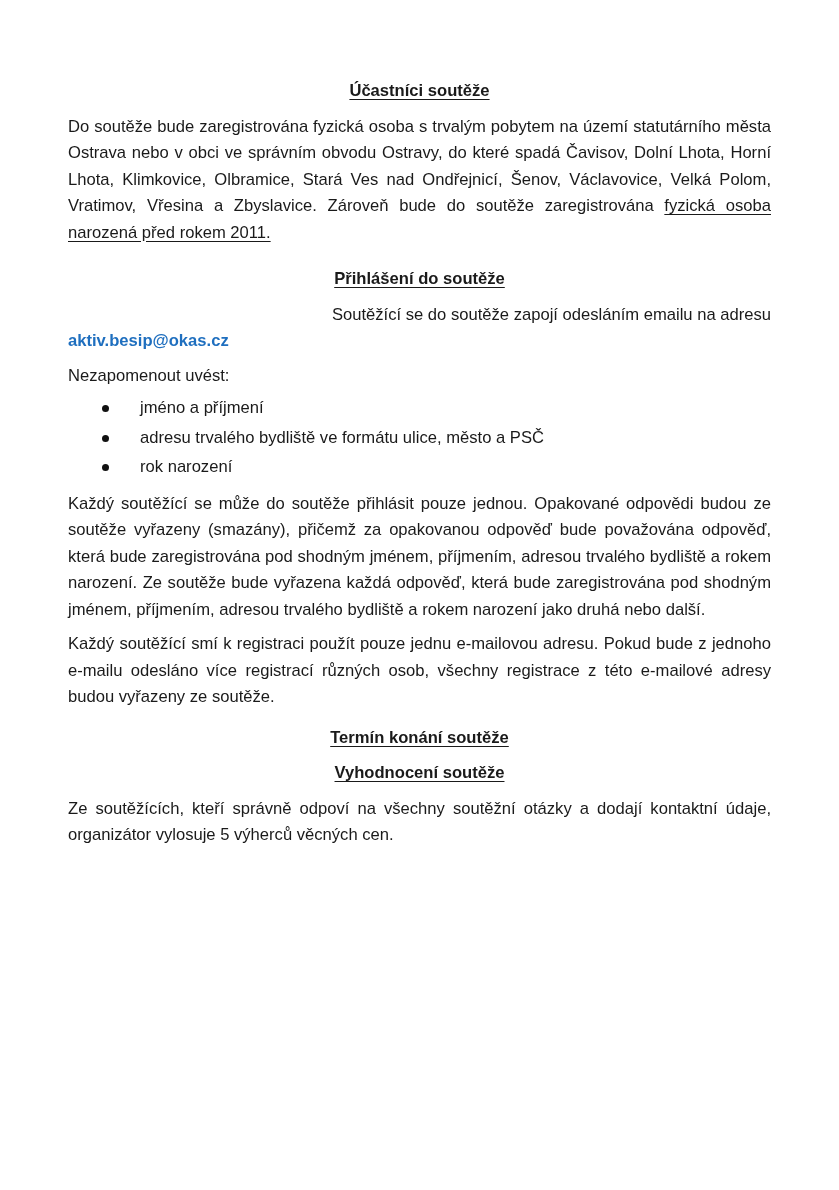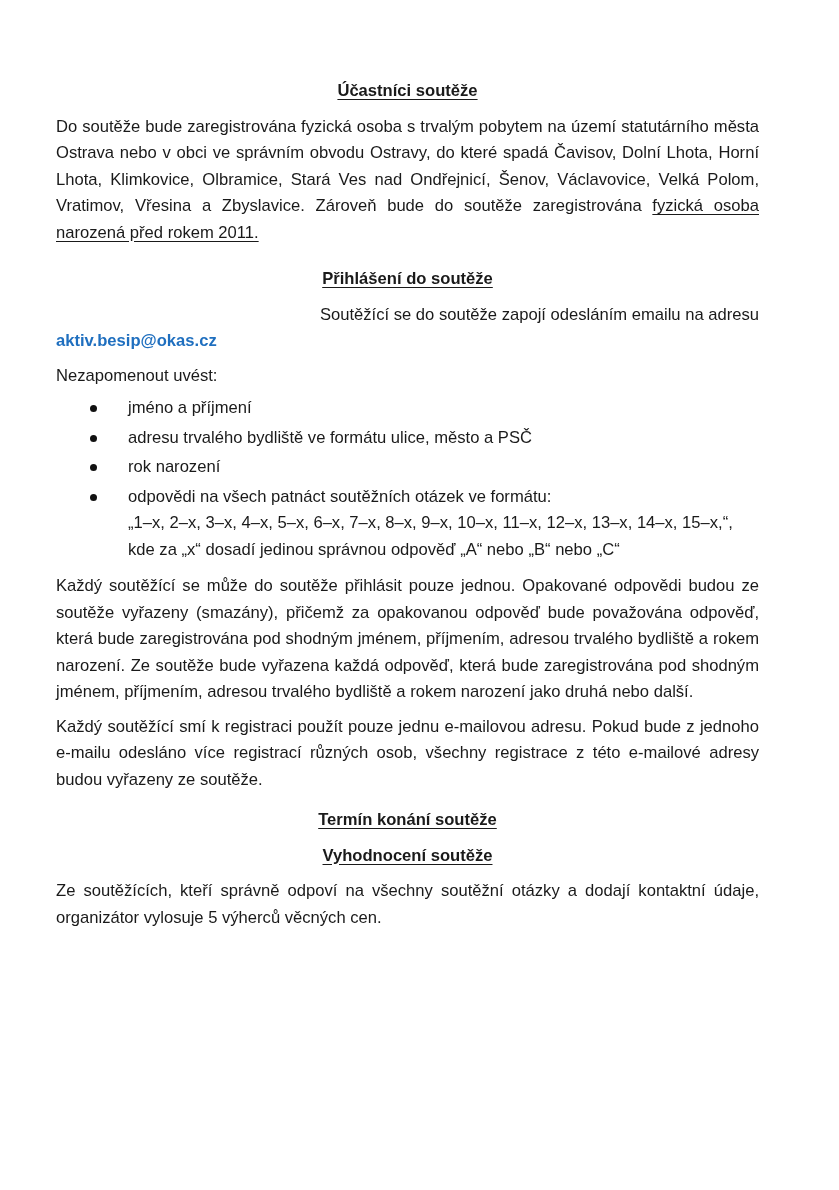--- a/index.html
+++ b/index.html
@@ -10,21 +10,21 @@
   body {
     width: 839px;
     height: 1190px;
     position: relative;
     overflow: hidden;
     font-family: "Liberation Sans", "DejaVu Sans", sans-serif;
     color: #1a1a1a;
   }
   .page {
     position: absolute;
-    left: 56px;
+    left: 68px;
     top: 78px;
     width: 703px;
     font-size: 16.6px;
     line-height: 26.5px;
   }
   .heading {
     text-align: center;
     font-weight: bold;
     text-decoration: underline;
     text-underline-offset: 3px;
@@ -85,21 +85,20 @@
   <div class="heading">Přihlášení do soutěže</div>
   <p class="center">Soutěžící se do soutěže zapojí odesláním emailu na adresu</p>
   <p class="email">aktiv.besip@okas.cz</p>
 
   <p class="label-u">Nezapomenout uvést:</p>
 
   <ul class="bullets">
     <li><span class="dot"></span><span>jméno a příjmení</span></li>
     <li><span class="dot"></span><span>adresu trvalého bydliště ve formátu ulice, město a PSČ</span></li>
     <li><span class="dot"></span><span>rok narození</span></li>
-    <li><span class="dot"></span><span>odpovědi na všech patnáct soutěžních otázek ve formátu:</span><br><span>„1–x, 2–x, 3–x, 4–x, 5–x, 6–x, 7–x, 8–x, 9–x, 10–x, 11–x, 12–x, 13–x, 14–x, 15–x,“, kde za „x“ dosadí jedinou správnou odpověď „A“ nebo „B“ nebo „C“</span></li>
   </ul>
 
   <p class="para">Každý soutěžící se může do soutěže přihlásit pouze jednou. Opakované odpovědi budou ze soutěže vyřazeny (smazány), přičemž za opakovanou odpověď bude považována odpověď, která bude zaregistrována pod shodným jménem, příjmením, adresou trvalého bydliště a rokem narození. Ze soutěže bude vyřazena každá odpověď, která bude zaregistrována pod shodným jménem, příjmením, adresou trvalého bydliště a rokem narození jako druhá nebo další.</p>
   <p class="para">Každý soutěžící smí k registraci použít pouze jednu e-mailovou adresu. Pokud bude z jednoho e-mailu odesláno více registrací různých osob, všechny registrace z této e-mailové adresy budou vyřazeny ze soutěže.</p>
 
   <div class="sp2"></div>
 
   <div class="heading">Termín konání soutěže</div>
 
   <div class="heading">Vyhodnocení soutěže</div>

